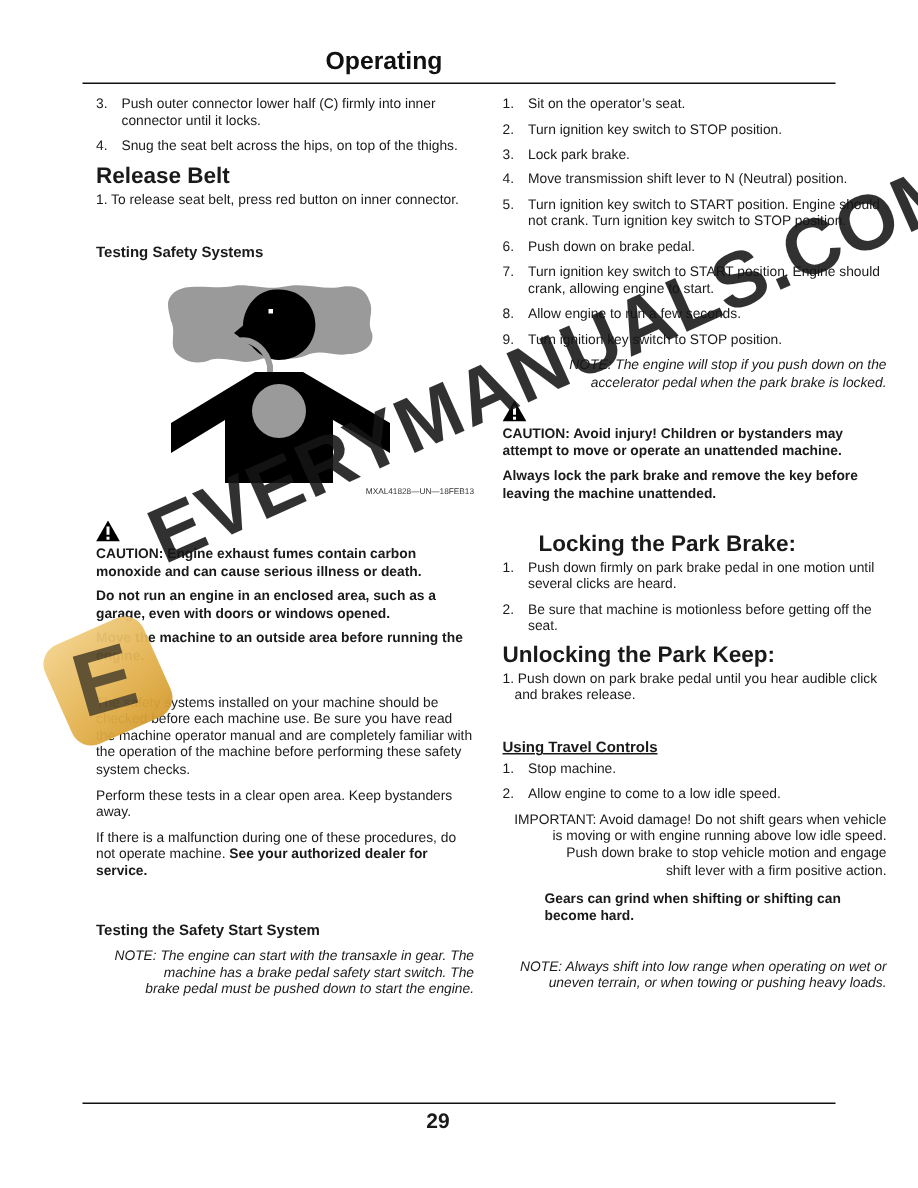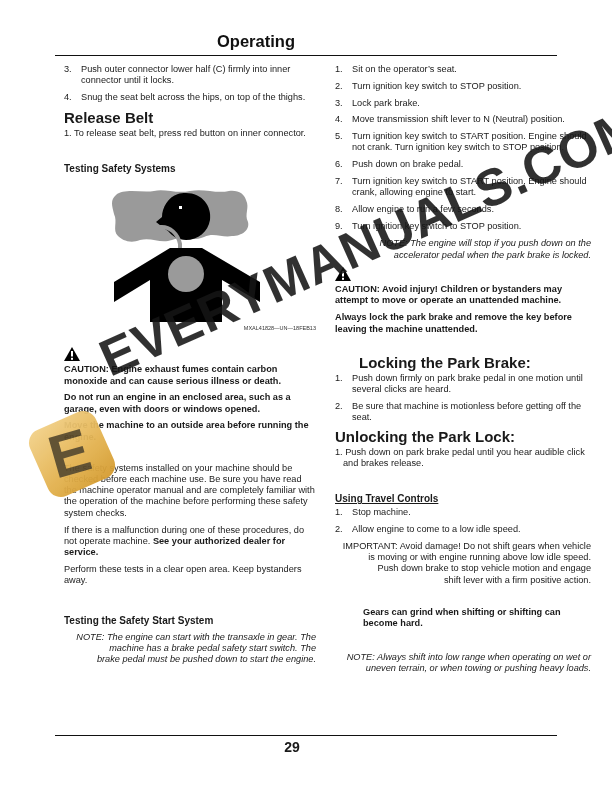--- a/index.html
+++ b/index.html
@@ -20,21 +20,21 @@
   .num-item .t { flex: 1; }
   .plain-item { margin-bottom: 5.5px; padding-left: 8px; text-indent: -8px; }
 
   h2.sec { font-size: 10px; line-height: 13px; font-weight: bold; }
   h3.sub { font-size: 15px; line-height: 11.3px; font-weight: bold; margin-bottom: 4px; }
   p.body { margin-bottom: 5.5px; }
   b { font-weight: bold; }
 
   .note { font-style: italic; padding-left: 28px; text-indent: -28px; text-align: right; }
   .important { font-weight: normal; padding-left: 28px; text-indent: -28px; text-align: right; }
-  .important-extra { font-weight: bold; padding-left: 28px; margin-top: 21px; }
+  .important-extra { font-weight: bold; padding-left: 28px; margin-top: 8px; }
 
   .caution { display: flex; flex-direction: column; }
   .caution .ic { width: 22px; flex: none; padding-top: 1px; }
   .caution .tx { flex: 1; font-weight: bold; }
   .caution .tx p { margin-bottom: 5.5px; }
 
   .figure { position: relative; width: 252px; height: 150px; }
   .fig-caption { position: absolute; right: 0; bottom: 0; font-size: 5.5px; line-height: 7px; color: #333; }
 
   .watermark { position: absolute; pointer-events: none; }
@@ -89,22 +89,22 @@
         </svg>
     </span>
     <div class="tx">
       <p>CAUTION: Engine exhaust fumes contain carbon monoxide and can cause serious illness or death.</p>
       <p>Do not run an engine in an enclosed area, such as a garage, even with doors or windows opened.</p>
       <p>Move the machine to an outside area before running the engine.</p>
     </div>
   </div>
 
   <p class="body" style="margin-top:14px;">The safety systems installed on your machine should be checked before each machine use. Be sure you have read the machine operator manual and are completely familiar with the operation of the machine before performing these safety system checks.</p>
+  <p class="body">Perform these tests in a clear open area. Keep bystanders away.</p>
   <p class="body"><span>If there is a malfunction during one of these procedures, do not operate machine. </span><b>See your authorized dealer for service.</b></p>
-  <p class="body">Perform these tests in a clear open area. Keep bystanders away.</p>
 
   <h2 class="sec" style="margin-top:27px;">Testing the Safety Start System</h2>
   <p class="note" style="margin-top:5px;">NOTE: The engine can start with the transaxle in gear. The machine has a brake pedal safety start switch. The brake pedal must be pushed down to start the engine.</p>
 </div>
 
 <div class="col col-right">
   <div class="num-item">
       <span class="n">1.</span>
       <span class="t">Sit on the operator’s seat.</span>
     </div>
@@ -160,21 +160,21 @@
   <h3 class="sub" style="margin-top:17px;margin-left:24px;">Locking the Park Brake:</h3>
   <div class="num-item">
       <span class="n">1.</span>
       <span class="t">Push down firmly on park brake pedal in one motion until several clicks are heard.</span>
     </div>
   <div class="num-item">
       <span class="n">2.</span>
       <span class="t">Be sure that machine is motionless before getting off the seat.</span>
     </div>
 
-  <h3 class="sub" style="margin-top:8px;">Unlocking the Park Lock:</h3>
+  <h3 class="sub" style="margin-top:8px;">Unlocking the Park Keep:</h3>
   <div class="plain-item">1. Push down on park brake pedal until you hear audible click and brakes release.</div>
 
   <h2 class="sec" style="margin-top:23px;text-decoration:underline;">Using Travel Controls</h2>
   <div class="num-item" style="margin-top:2px;">
       <span class="n">1.</span>
       <span class="t">Stop machine.</span>
     </div>
   <div class="num-item">
       <span class="n">2.</span>
       <span class="t">Allow engine to come to a low idle speed.</span>

